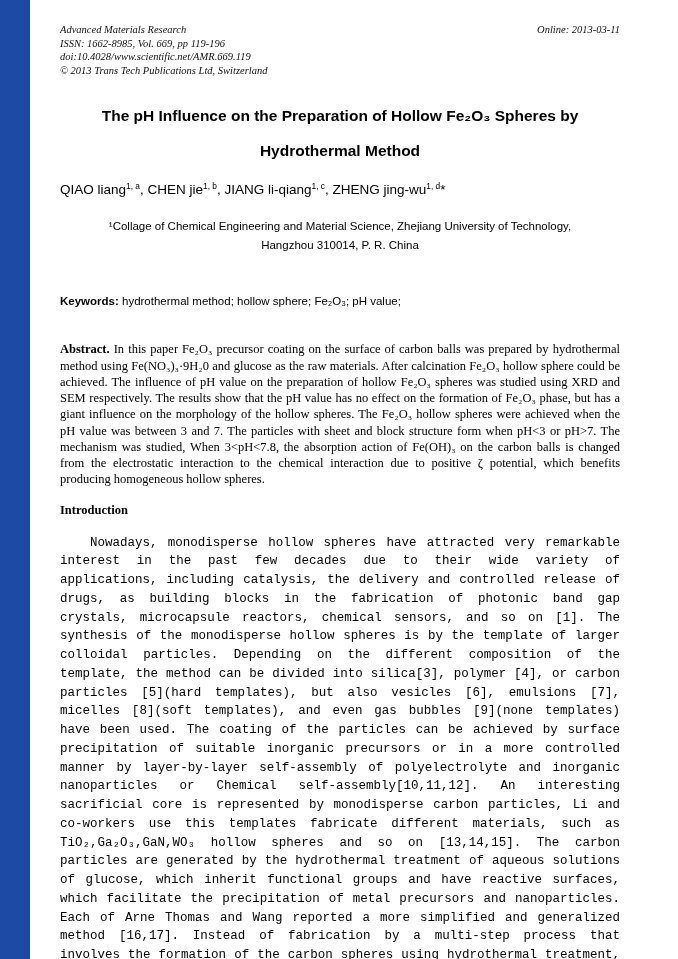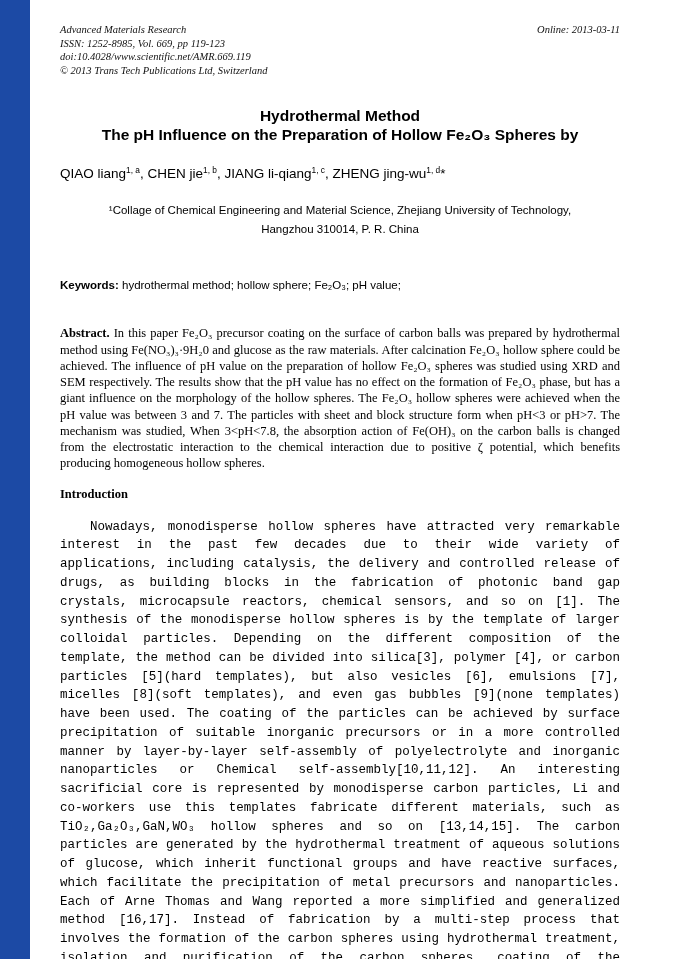--- a/index.html
+++ b/index.html
@@ -72,28 +72,28 @@
 <div class="page">
   <div class="accent-bar"></div>
 
   <div class="content">
 
     <div class="hdr">
       <div class="hdr-row">
         <span>Advanced Materials Research</span>
         <span>Online: 2013-03-11</span>
       </div>
-      <div>ISSN: 1252-8985, Vol. 669, pp 119-123</div>
+      <div>ISSN: 1662-8985, Vol. 669, pp 119-196</div>
       <div>doi:10.4028/www.scientific.net/AMR.669.119</div>
       <div>© 2013 Trans Tech Publications Ltd, Switzerland</div>
     </div>
 
     <h1 class="title">
+      <span class="tline">The pH Influence on the Preparation of Hollow Fe₂O₃ Spheres by</span>
       <span class="tline t2">Hydrothermal Method</span>
-      <span class="tline">The pH Influence on the Preparation of Hollow Fe₂O₃ Spheres by</span>
     </h1>
 
     <div class="authors"><span>QIAO liang</span><sup>1, a</sup><span>, CHEN jie</span><sup>1, b</sup><span>, JIANG li-qiang</span><sup>1, c</sup><span>, ZHENG jing-wu</span><sup>1, d</sup><span>*</span></div>
 
     <div class="affil">¹Collage of Chemical Engineering and Material Science, Zhejiang University of Technology, Hangzhou 310014, P. R. China</div>
 
 
     <p class="keywords"><b>Keywords:</b><span> hydrothermal method; hollow sphere; Fe₂O₃; pH value;</span></p>
 
     <p class="abstract"><b>Abstract.</b><span> In this paper Fe₂O₃ precursor coating on the surface of carbon balls was prepared by hydrothermal method using Fe(NO₃)₃·9H₂0 and glucose as the raw materials. After calcination Fe₂O₃ hollow sphere could be achieved. The influence of pH value on the preparation of hollow Fe₂O₃ spheres was studied using XRD and SEM respectively. The results show that the pH value has no effect on the formation of Fe₂O₃ phase, but has a giant influence on the morphology of the hollow spheres. The Fe₂O₃ hollow spheres were achieved when the pH value was between 3 and 7. The particles with sheet and block structure form when pH&lt;3 or pH&gt;7. The mechanism was studied, When 3&lt;pH&lt;7.8, the absorption action of Fe(OH)₃ on the carbon balls is changed from the electrostatic interaction to the chemical interaction due to positive ζ potential, which benefits producing homogeneous hollow spheres.</span></p>

